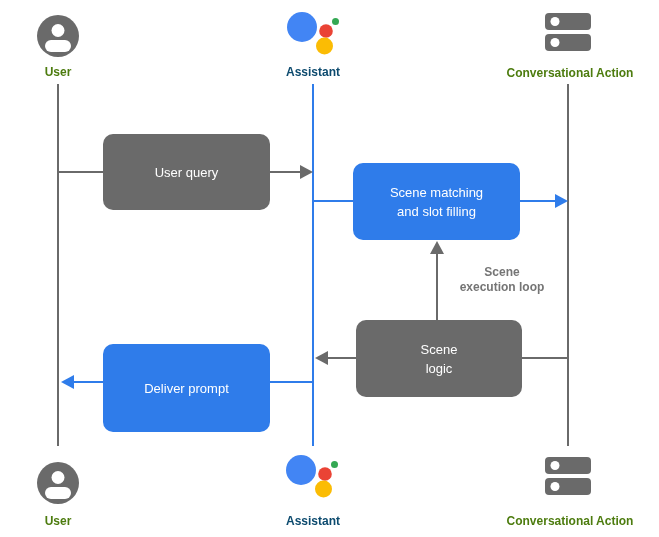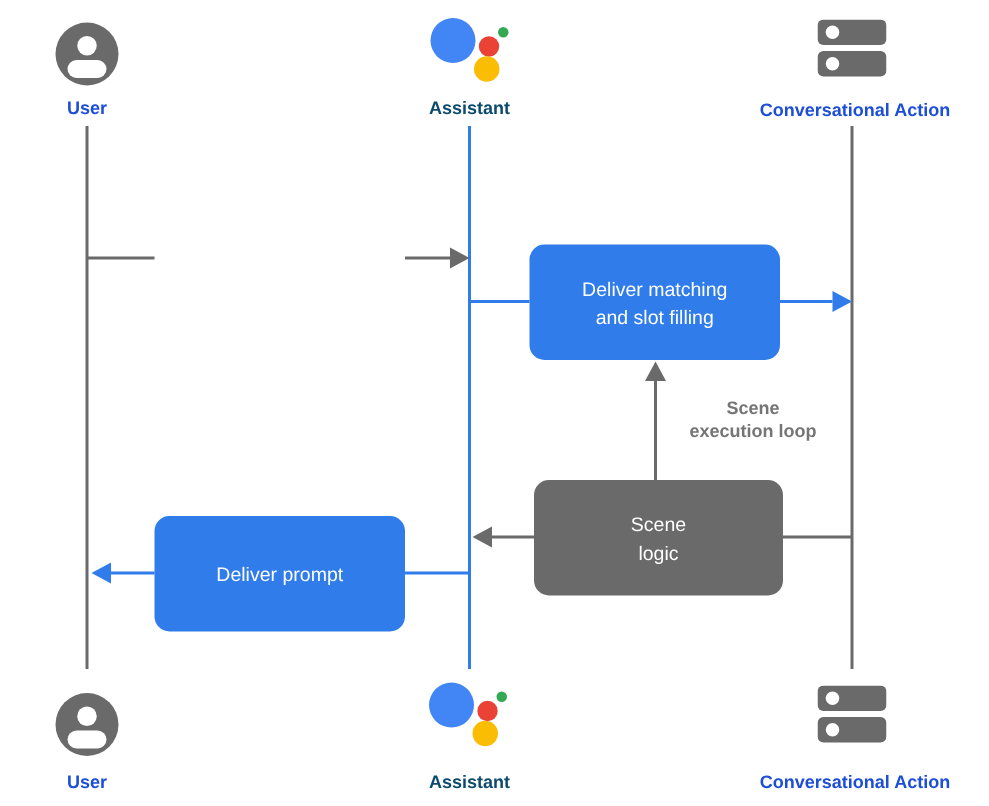--- a/index.html
+++ b/index.html
@@ -18,21 +18,21 @@
 
   
   .icon { position: absolute; }
   .actor-label {
     position: absolute;
     transform: translateX(-50%);
     font-size: 12px;
     font-weight: 700;
     white-space: nowrap;
   }
-  .label-dark  { color: #1d4ed8; }
+  .label-dark  { color: #4d7c0f; }
   .label-muted { color: #0c4a6e; }
 
   
   .box {
     position: absolute;
     border-radius: 10px;
     color: #ffffff;
     font-size: 13px;
     line-height: 19px;
     display: flex;
@@ -99,25 +99,26 @@
   <div class="actor-label label-muted" style="left:313px; top:65px">Assistant</div>
 
   <svg class="icon" style="left:545px; top:13px" width="46" height="40" viewBox="0 0 46 40">
     <rect x="0" y="0" width="46" height="17" rx="4" fill="#6A6A6A"></rect>
     <rect x="0" y="21" width="46" height="17" rx="4" fill="#6A6A6A"></rect>
     <circle cx="10" cy="8.5" r="4.5" fill="#ffffff"></circle>
     <circle cx="10" cy="29.5" r="4.5" fill="#ffffff"></circle>
   </svg>
   <div class="actor-label label-dark" style="left:570px; top:66px">Conversational Action</div>
 
-  <div class="box blue" style="left:353px; top:163px; width:167px; height:77px">Deliver matching
+  <div class="box gray" style="left:103px; top:134px; width:167px; height:76px">User query</div>
+  <div class="box blue" style="left:353px; top:163px; width:167px; height:77px">Scene matching
 and slot filling</div>
   <div class="box gray" style="left:356px; top:320px; width:166px; height:77px">Scene
 logic</div>
-  <div class="box blue" style="left:103px; top:344px; width:167px; height:77px">Deliver prompt</div>
+  <div class="box blue" style="left:103px; top:344px; width:167px; height:88px">Deliver prompt</div>
 
   <div class="h-line line-gray" style="left:58px; top:171px; width:45px"></div>
   <div class="h-line line-gray" style="left:270px; top:171px; width:31px"></div>
   <div class="head right gray" style="left:300px; top:165px"></div>
 
   <div class="h-line line-blue" style="left:313px; top:200px; width:40px"></div>
   <div class="h-line line-blue" style="left:520px; top:200px; width:35px"></div>
   <div class="head right blue" style="left:555px; top:194px"></div>
 
   <div class="v-line line-gray" style="left:436px; top:253px; height:67px"></div>

